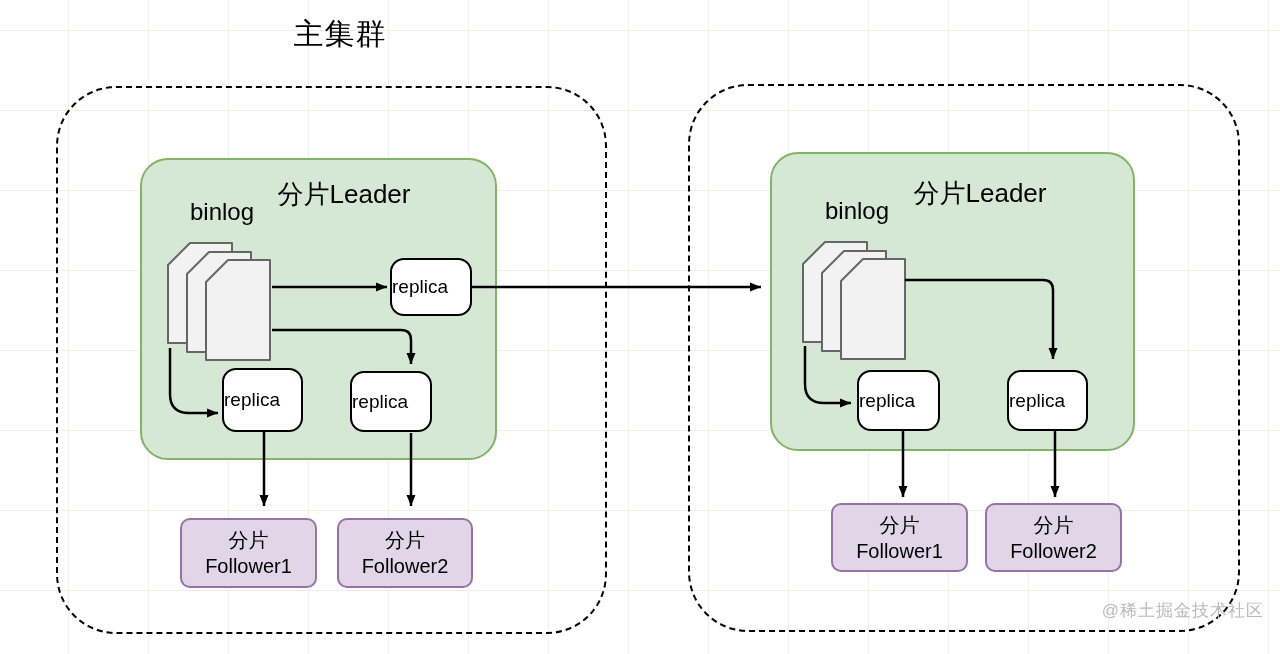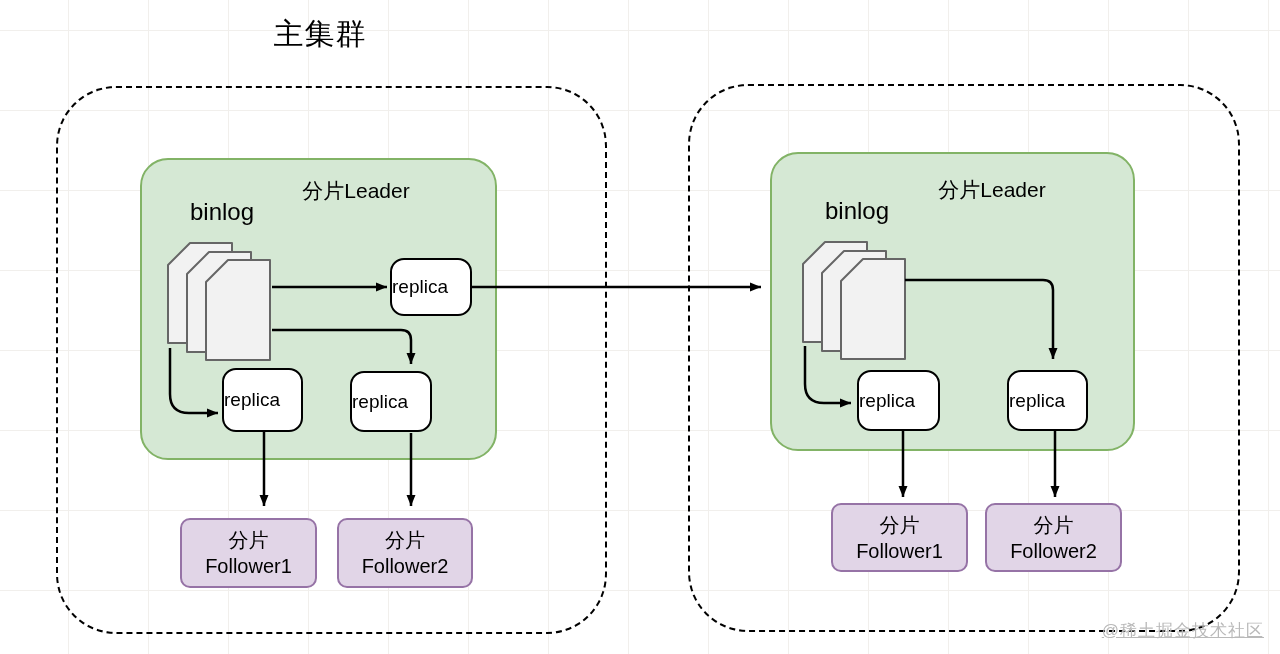--- a/index.html
+++ b/index.html
@@ -16,36 +16,36 @@
     background-position:-12px -50px;
     color:#000;
   }
   .abs{position:absolute;}
   .cluster-title{
     font-size:30px;
     letter-spacing:1px;
     font-weight:500;
     transform:translateX(-50%);
     white-space:nowrap;
+    margin-left:20px;
   }
   .cluster-border{
     border:2px dashed #000000;
     border-radius:60px;
     background:transparent;
   }
   .leader-box{
     background:#d5e8d4;
     border:2px solid #82b366;
     border-radius:28px;
   }
   .leader-label{
-    font-size:21px;
+    font-size:26px;
     transform:translateX(-50%);
     white-space:nowrap;
-    margin-left:12px;
   }
   .binlog-label{
     font-size:24px;
     white-space:nowrap;
   }
   .replica-box{
     background:#ffffff;
     border:2.5px solid #000000;
     border-radius:14px;
     display:flex;align-items:center;justify-content:flex-start;
@@ -57,26 +57,25 @@
     border:2px solid #9673a6;
     border-radius:10px;
     display:flex;flex-direction:column;align-items:center;justify-content:center;
     font-size:20px;
     line-height:1.3;
     box-sizing:border-box;
     text-align:center;
   }
   .arrow-layer{position:absolute;left:0;top:0;pointer-events:none;}
   .watermark{
-    right:16px;bottom:12px;
+    right:16px;bottom:32px;
     font-size:17px;
     color:#b9b9b9;
     letter-spacing:1px;
     white-space:nowrap;
-    text-decoration:underline;
   }
 </style>
 </head>
 <body>
 
 <div class="canvas">
 
   <div class="abs cluster-title" style="left:320px;top:14px;">主集群</div>
 
   <div class="abs cluster-border" style="left:56px;top:86px;width:547px;height:544px;"></div>

